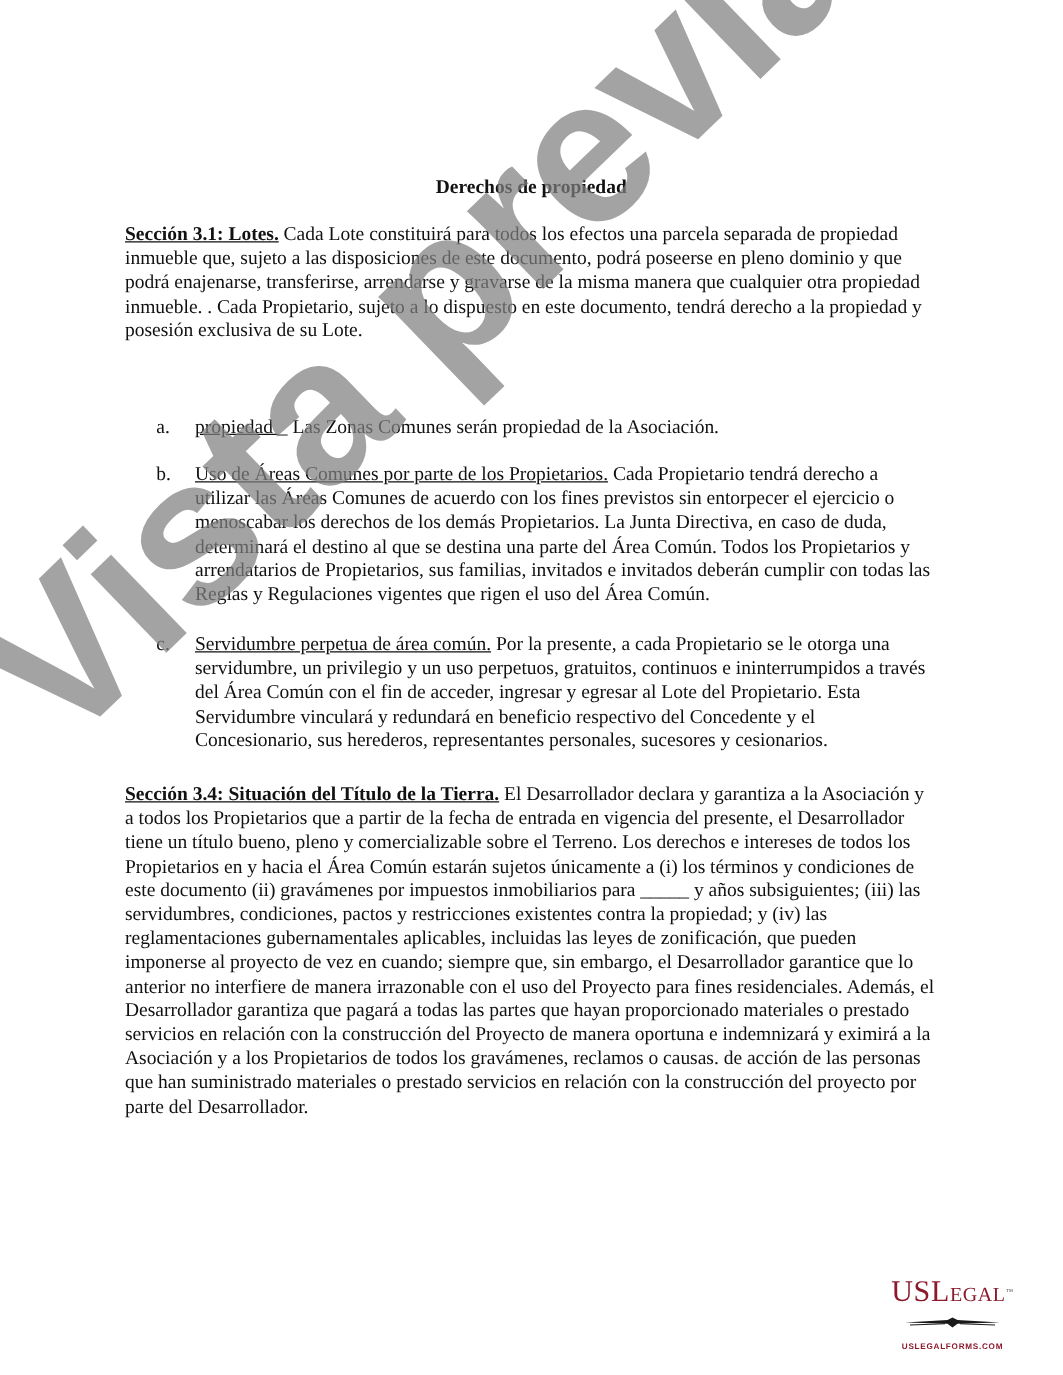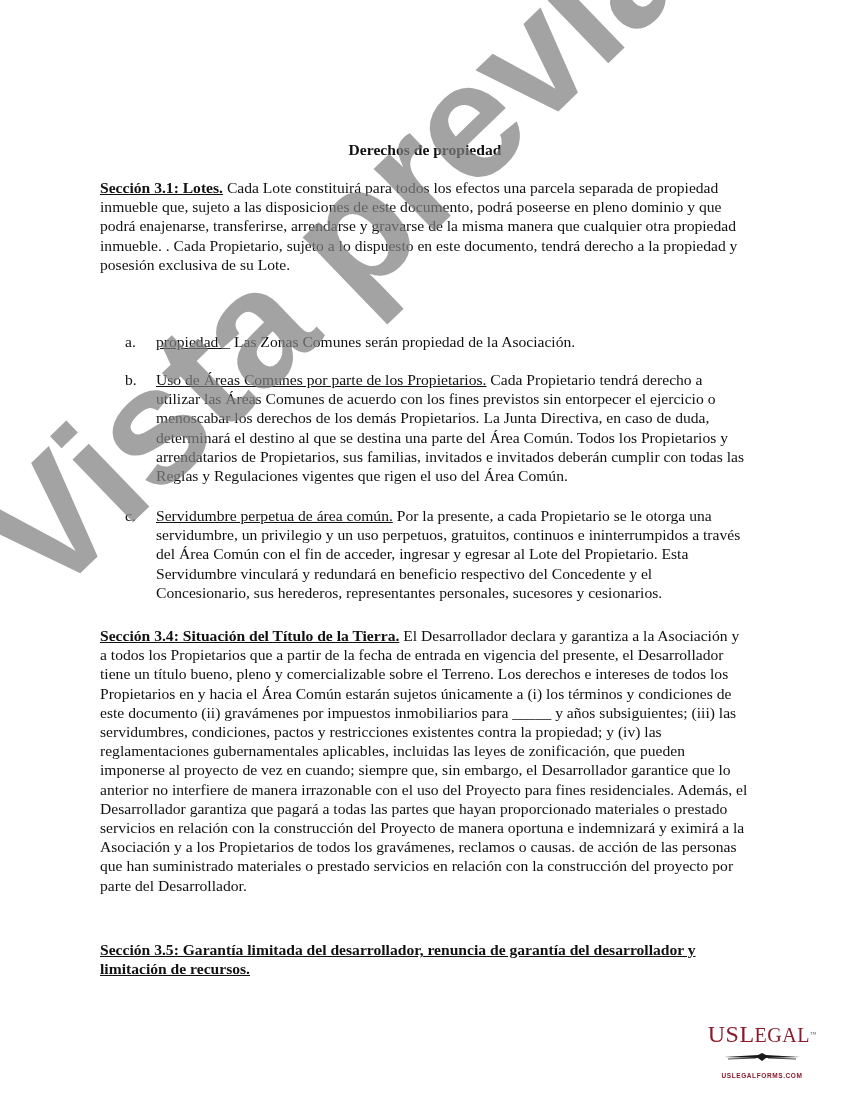--- a/index.html
+++ b/index.html
@@ -25,21 +25,21 @@
     font-weight: bold; font-size: 165px; letter-spacing: -2px;
     color: rgba(128,128,128,0.72);
     transform: rotate(-44deg); transform-origin: left center;
     white-space: nowrap; pointer-events: none; line-height: 1;
   }
   .logo { position: absolute; left: 706px; top: 1022px; width: 112px; height: 48px; text-align: center; }
   .logo .brand {
     font-family: "Liberation Serif", "DejaVu Serif", serif;
     font-size: 24px; color: #8b1a2b; letter-spacing: 0.5px; line-height: 24px;
   }
-  .logo .brand .small { font-size: 20px; }
+  .logo .brand .small { font-size: 16px; }
   .logo .tm { font-size: 6px; vertical-align: top; color: #555; }
   .logo .url {
     font-family: "Liberation Sans", "DejaVu Sans", sans-serif;
     font-size: 6.5px; color: #8b1a2b; letter-spacing: 0.6px; font-weight: bold;
   }
 </style>
 </head>
 <body>
 
 <div class="page">
@@ -63,23 +63,20 @@
 
   <div class="li" style="top:506px;">
     <span class="marker">c.</span>
     <div class="body"><span class="ul">Servidumbre perpetua de área común.</span><span> Por la presente, a cada Propietario se le otorga una servidumbre, un privilegio y un uso perpetuos, gratuitos, continuos e ininterrumpidos a través del Área Común con el fin de acceder, ingresar y egresar al Lote del Propietario. Esta Servidumbre vinculará y redundará en beneficio respectivo del Concedente y el Concesionario, sus herederos, representantes personales, sucesores y cesionarios.</span></div>
   </div>
 
   <div class="block" style="top:613px;margin-top:13px;">
     <span class="sec-head">Sección 3.4: Situación del Título de la Tierra.</span><span> El Desarrollador declara y garantiza a la Asociación y a todos los Propietarios que a partir de la fecha de entrada en vigencia del presente, el Desarrollador tiene un título bueno, pleno y comercializable sobre el Terreno. Los derechos e intereses de todos los Propietarios en y hacia el Área Común estarán sujetos únicamente a (i) los términos y condiciones de este documento (ii) gravámenes por impuestos inmobiliarios para _____ y años subsiguientes; (iii) las servidumbres, condiciones, pactos y restricciones existentes contra la propiedad; y (iv) las reglamentaciones gubernamentales aplicables, incluidas las leyes de zonificación, que pueden imponerse al proyecto de vez en cuando; siempre que, sin embargo, el Desarrollador garantice que lo anterior no interfiere de manera irrazonable con el uso del Proyecto para fines residenciales. Además, el Desarrollador garantiza que pagará a todas las partes que hayan proporcionado materiales o prestado servicios en relación con la construcción del Proyecto de manera oportuna e indemnizará y eximirá a la Asociación y a los Propietarios de todos los gravámenes, reclamos o causas. de acción de las personas que han suministrado materiales o prestado servicios en relación con la construcción del proyecto por parte del Desarrollador.</span>
   </div>
 
-  <div class="block" style="top:940px;">
-    <span class="sec-head">Sección 3.5: Garantía limitada del desarrollador, renuncia de garantía del desarrollador y limitación de recursos.</span>
-  </div>
 
   <div class="watermark">Vista previa</div>
 
   <div class="logo">
     <div class="brand"><span>US</span><span>L</span><span class="small">EGAL</span><span class="tm">™</span></div>
     <svg width="80" height="10" viewBox="0 0 80 10">
       <path d="M2 5 L36 3 L40 1 L44 3 L78 5 L44 6 L40 9 L36 6 Z" fill="#1a1a1a"></path>
       <path d="M6 7 L34 6 M46 6 L74 7" stroke="#1a1a1a" stroke-width="0.8"></path>
     </svg>
     <div class="url">USLEGALFORMS.COM</div>

